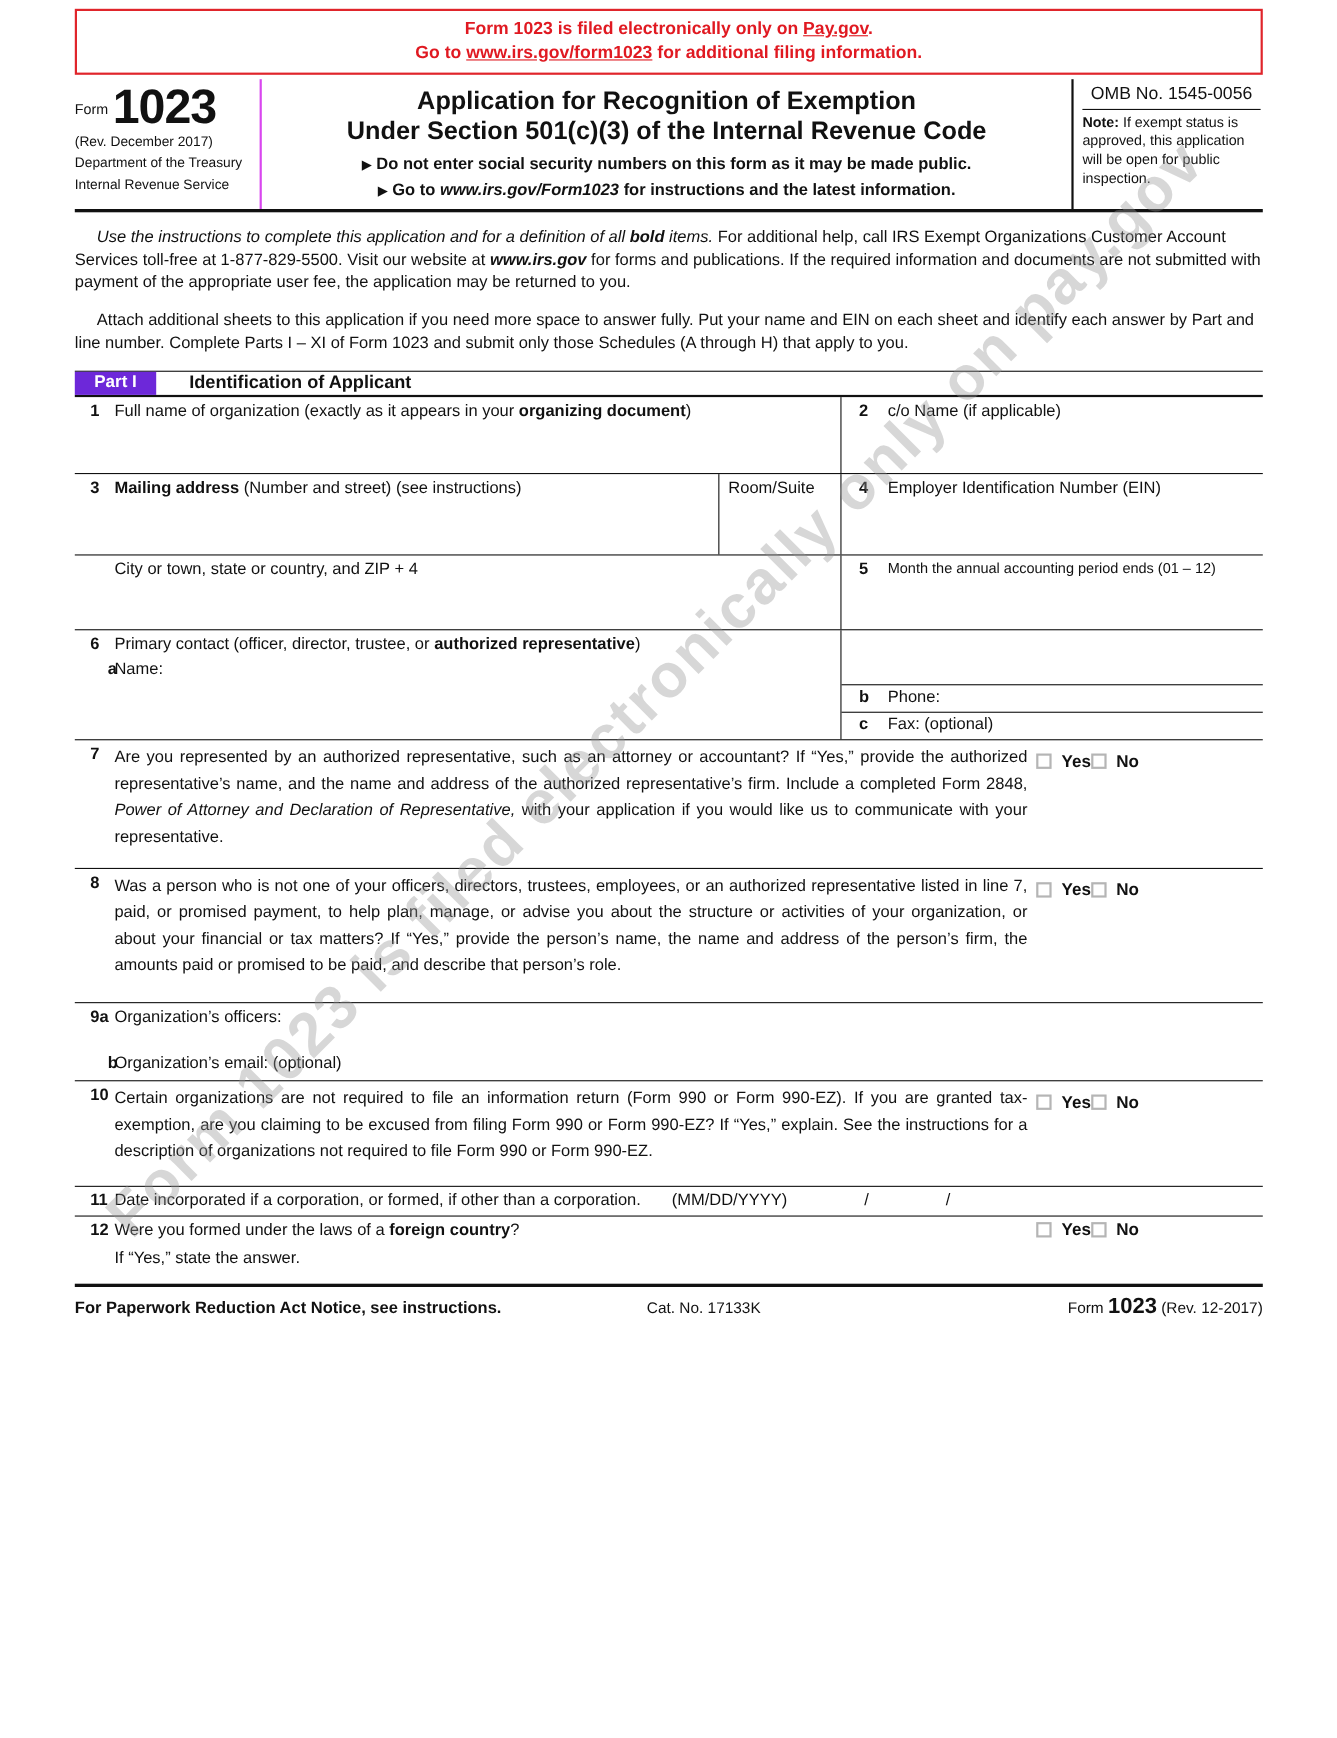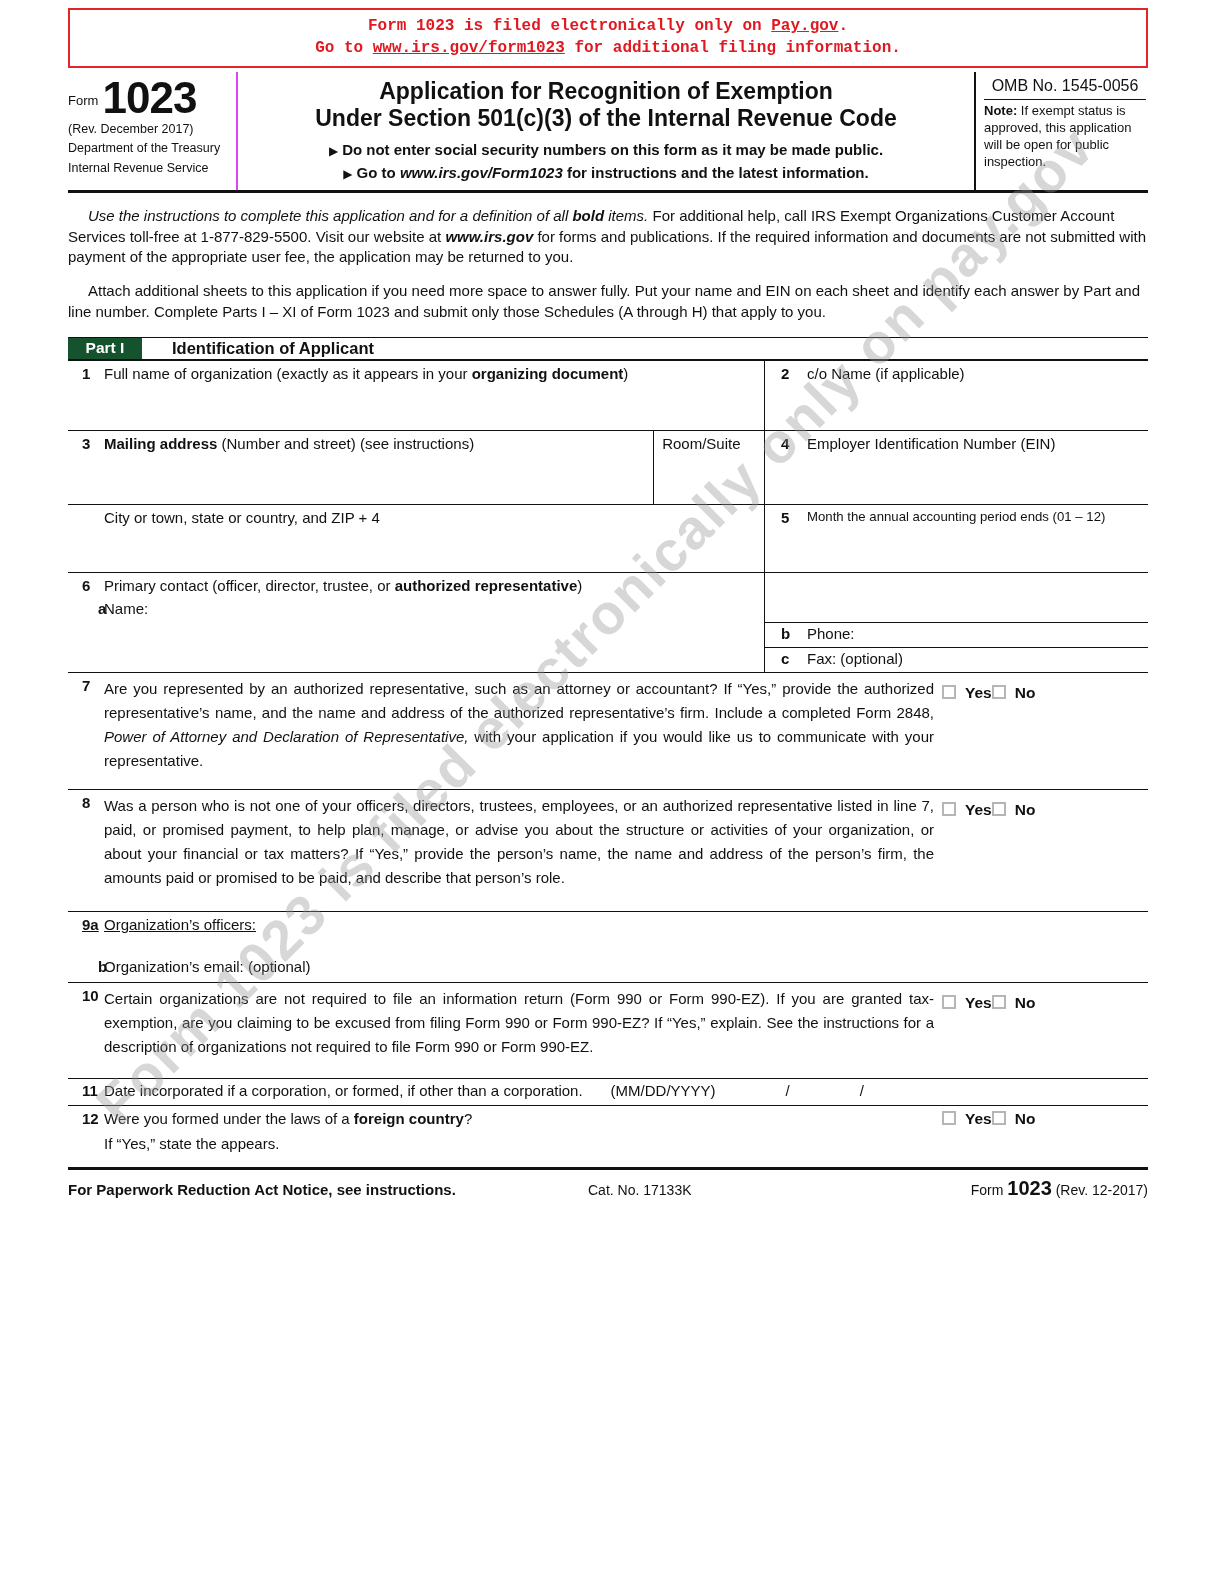--- a/index.html
+++ b/index.html
@@ -20,21 +20,21 @@
     transform:translate(-50%,-50%) rotate(-45deg);
     font-size:56px; font-weight:bold; letter-spacing:2px;
     color:rgba(150,150,150,0.38);
     white-space:nowrap; pointer-events:none; z-index:5;
   }
 
   
   .banner {
     margin-top:8px; border:2px solid #e0252b; padding:6px 10px 7px;
     text-align:center; color:#e01921; font-weight:bold; font-size:16px;
-    line-height:1.35; background:#fff;font-family:Liberation Mono, monospace;
+    line-height:1.35; background:#fff;
   }
   .banner a { color:#e01921; text-decoration:underline; cursor:pointer; }
 
   
   .header { display:flex; border-bottom:3px solid #111; margin-top:4px; }
   .hdr-left { width:170px; border-right:2px solid #d946ef; padding:6px 6px 4px 0; }
   .form-word { font-size:13px; vertical-align:8px; }
   .form-num  { font-size:44px; font-weight:bold; letter-spacing:-1px; line-height:0.9; }
   .hdr-left .small { font-size:12.5px; line-height:1.25; margin-top:4px; }
   .hdr-mid { flex:1; border-right:2px solid #111; text-align:center; padding:6px 8px 6px; }
@@ -44,28 +44,28 @@
   .hdr-right { width:172px; padding:5px 2px 4px 8px; font-size:13px; }
   .omb { text-align:center; font-size:16px; padding-bottom:4px; border-bottom:1.5px solid #111; }
   .note { margin-top:3px; line-height:1.3; }
 
   
   .intro p { margin-top:13px; line-height:1.38; text-indent:20px; }
 
   
   .partbar { display:flex; align-items:stretch; margin-top:14px;
              border-top:1.5px solid #111; border-bottom:2px solid #111; height:24px; }
-  .part-badge { background:#14532d; color:#fff; font-weight:bold; width:74px;
+  .part-badge { background:#6d28d9; color:#fff; font-weight:bold; width:74px;
                 display:flex; align-items:center; justify-content:center; font-size:15.5px; }
   .part-title { font-weight:bold; font-size:16.5px; margin-left:30px;
                 display:flex; align-items:center; }
 
   
   .row { display:flex; border-bottom:1.5px solid #111; position:relative; }
-  .row.noline { border-bottom:none;text-decoration:underline; }
+  .row.noline { border-bottom:none; }
   .row.heavy { border-bottom:3px solid #111; }
   .cL { width:697px; border-right:1.5px solid #111; padding:4px 10px 0 0; display:flex; }
   .cR { width:383px; padding:4px 6px 0 8px; display:flex; }
   .cFull { width:1080px; padding:4px 0 0 0; display:flex; }
   .num { font-weight:bold; width:36px; flex:none; padding-left:14px; }
   .num.sub { padding-left:30px; }
   .numR { font-weight:bold; width:34px; flex:none; padding-left:8px; }
   .lbl { flex:1; }
   .just { text-align:justify; line-height:1.62; }
   .field { flex:1; cursor:text; }
@@ -294,21 +294,21 @@
               <b>Yes</b>
             </span>
           <span class="chk">
               <span class="box"></span>
               <b>No</b>
             </span>
         </span>
       </div>
       <div style="display:flex;margin-top:7px">
         <span class="num"></span>
-        <span>If “Yes,” state the appears.</span>
+        <span>If “Yes,” state the answer.</span>
         <span class="field"></span>
       </div>
     </div>
   </div>
 
   <div class="footer">
     <div class="f-left">For Paperwork Reduction Act Notice, see instructions.</div>
     <div class="f-cat">Cat. No. 17133K</div>
     <div class="f-right"><span>Form </span><span class="big">1023</span><span> (Rev. 12-2017)</span></div>
   </div>

